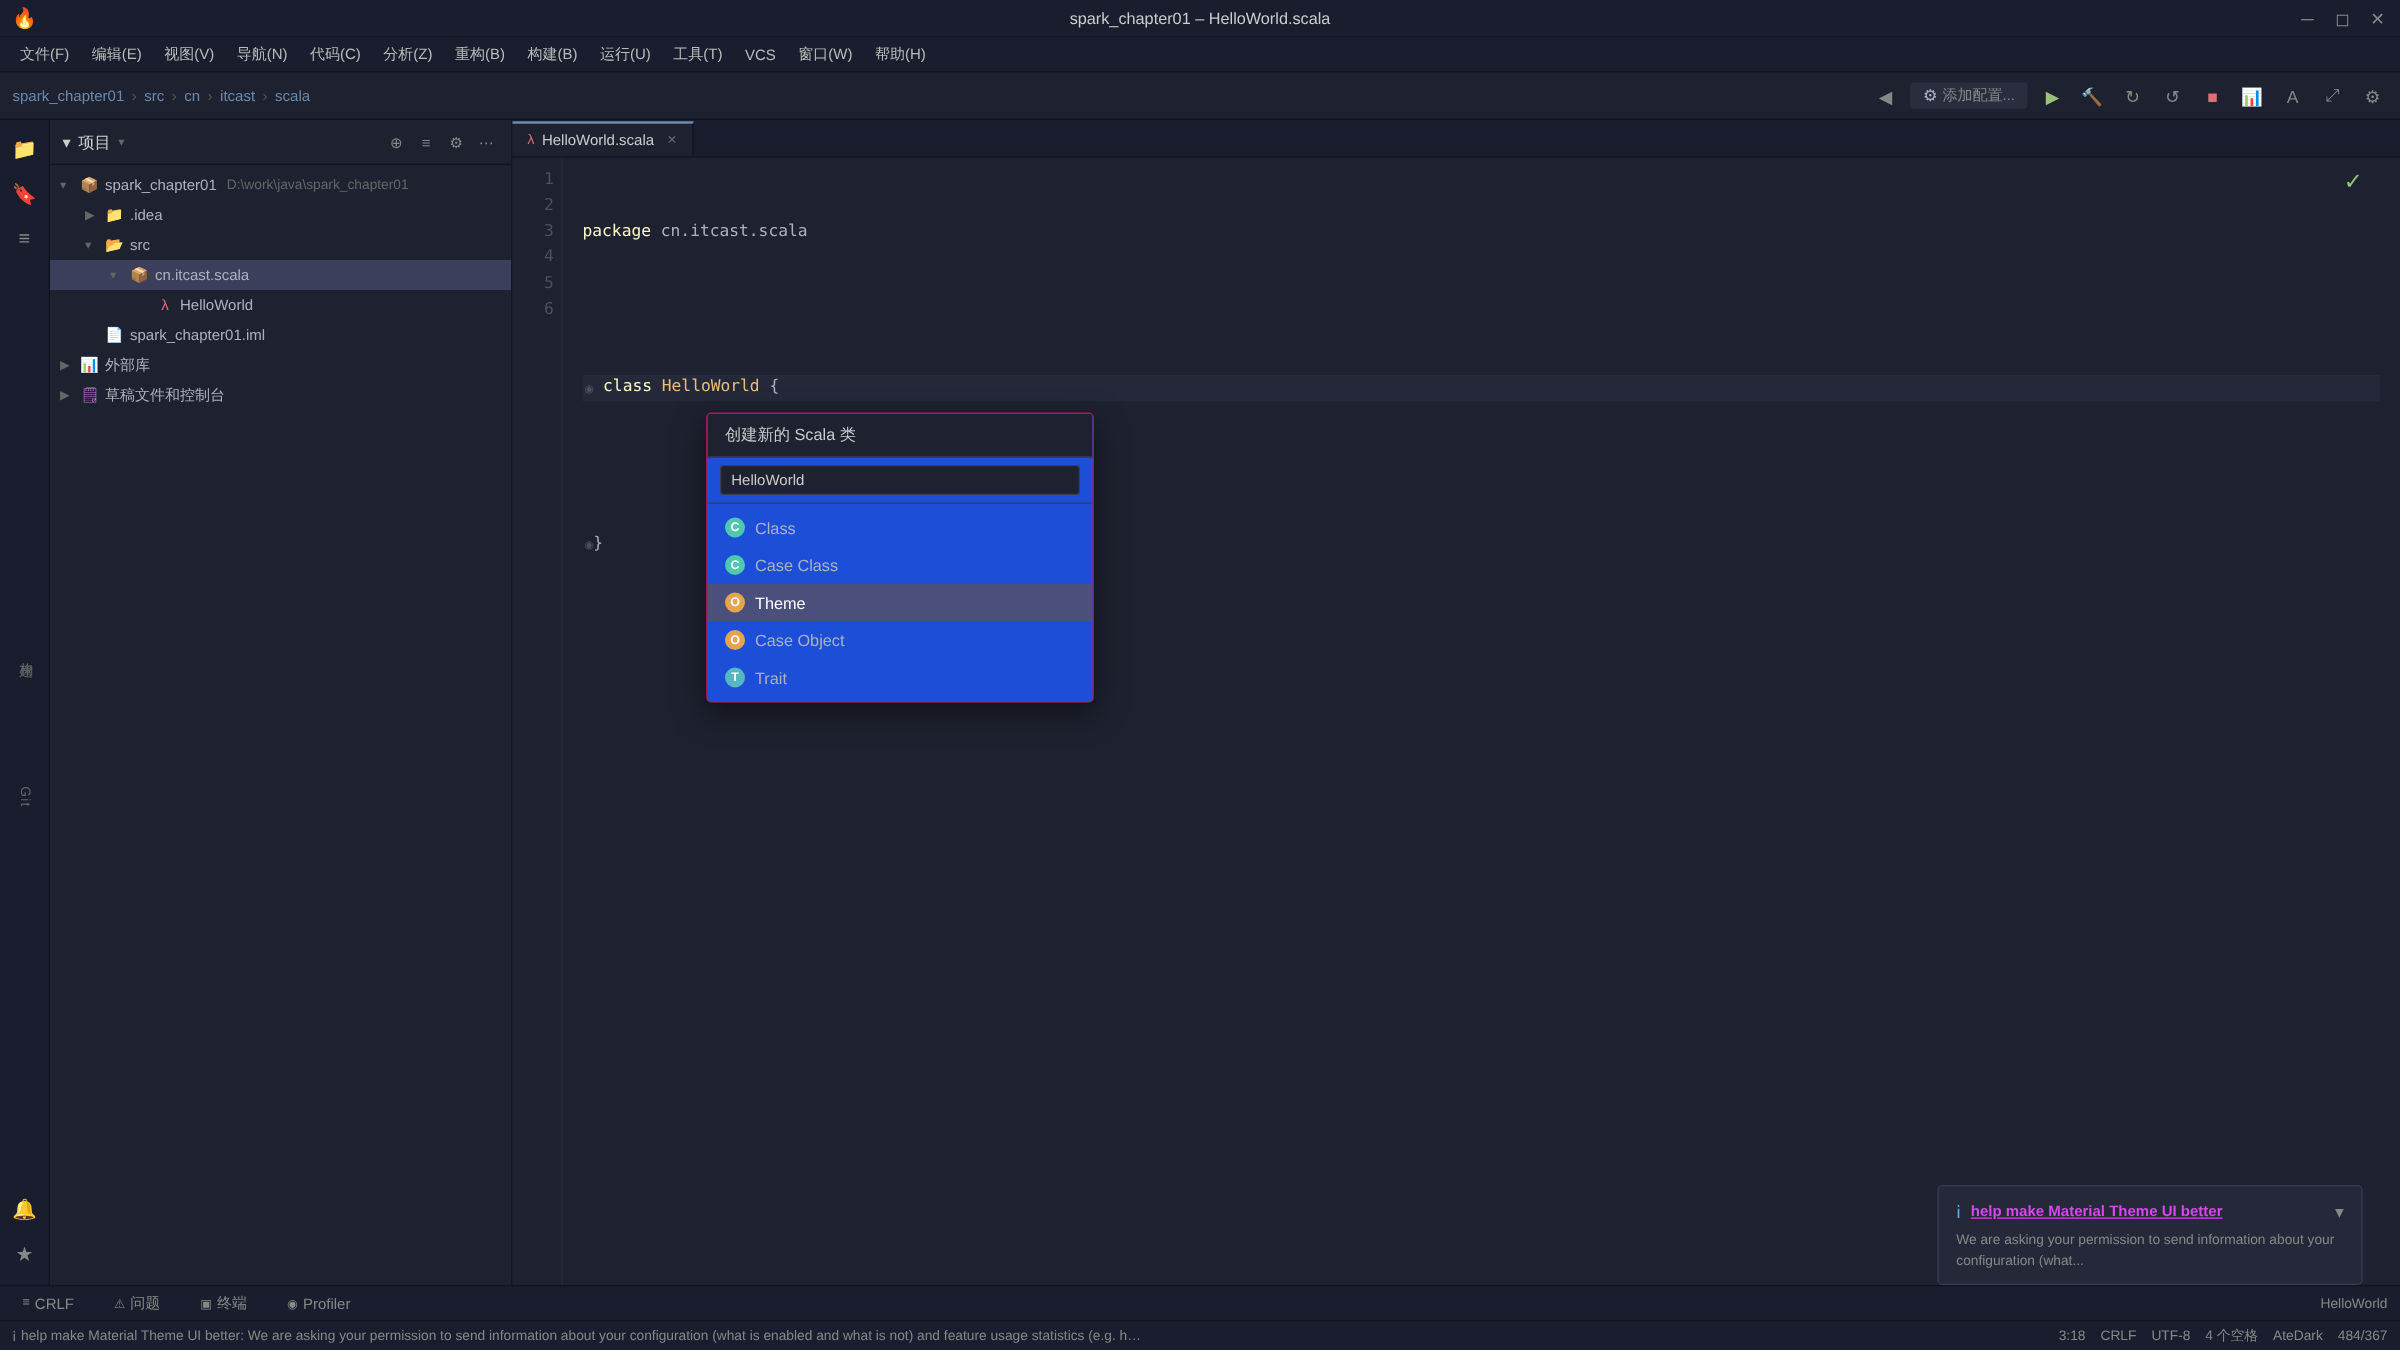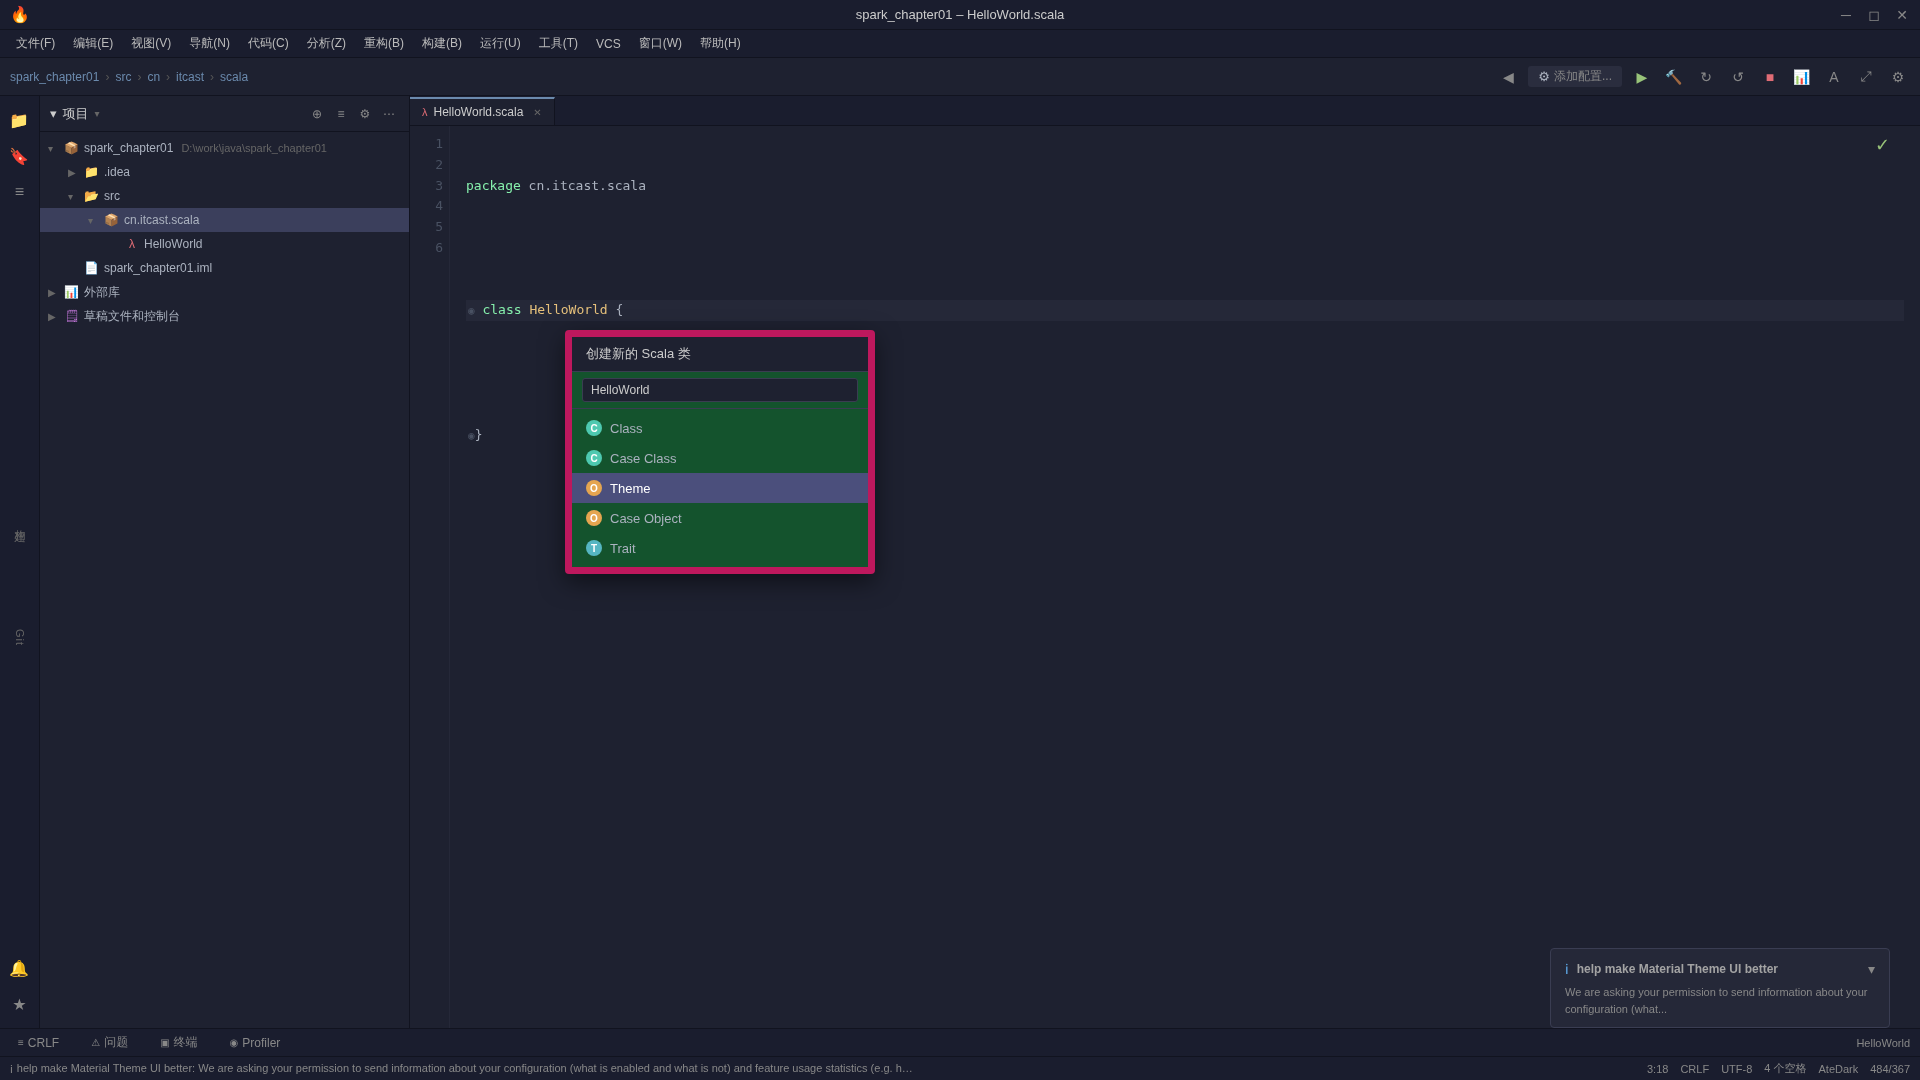--- a/index.html
+++ b/index.html
@@ -255,21 +255,21 @@
       flex: 1;
       padding: 8px 16px;
       font-family: 'Consolas', monospace;
       font-size: 13px;
       line-height: 1.6;
       color: #abb2bf;
       white-space: pre;
     }
     .code-line { min-height: 20.8px; display: flex; align-items: center; }
     .code-line.highlighted-line { background: #252838; }
-    .kw { color: #86efac; }
+    .kw { color: #fef9c3; }
     .cls { color: #e5c07b; }
     .brace { color: #abb2bf; }
     .fold-indicator { color: #495162; font-size: 11px; margin-left: 2px; cursor: pointer; }
 
     
     #checkmark {
       position: absolute;
       right: 30px;
       top: 8px;
       color: #98c379;
@@ -329,32 +329,32 @@
     }
     #notif-header {
       display: flex;
       align-items: center;
       gap: 8px;
       margin-bottom: 6px;
       font-size: 12px;
       color: #ccc;
     }
     #notif-icon { color: #61afef; font-size: 14px; }
-    #notif-title { font-weight: 600; color: #a3a3a3; }
+    #notif-title { font-weight: 600; color: #d946ef; text-decoration: underline; }
     #notif-close { margin-left: auto; color: #888; cursor: pointer; font-size: 14px; }
     #notif-body { font-size: 11px; color: #888; line-height: 1.5; }
 
     
     #dropdown-popup {
       position: absolute;
       top: 330px;
       left: 565px;
       width: 310px;
-      background: #14532d;
-      border: 7px solid #be185d;
+      background: #1d4ed8;
+      border: 1px solid #be185d;
       border-radius: 4px;
       box-shadow: 0 8px 24px rgba(0,0,0,0.5);
       overflow: hidden;
       z-index: 100;
     }
     #dropdown-title {
       background: #1e2130;
       padding: 8px 14px;
       font-size: 13px;
       color: #ccc;

